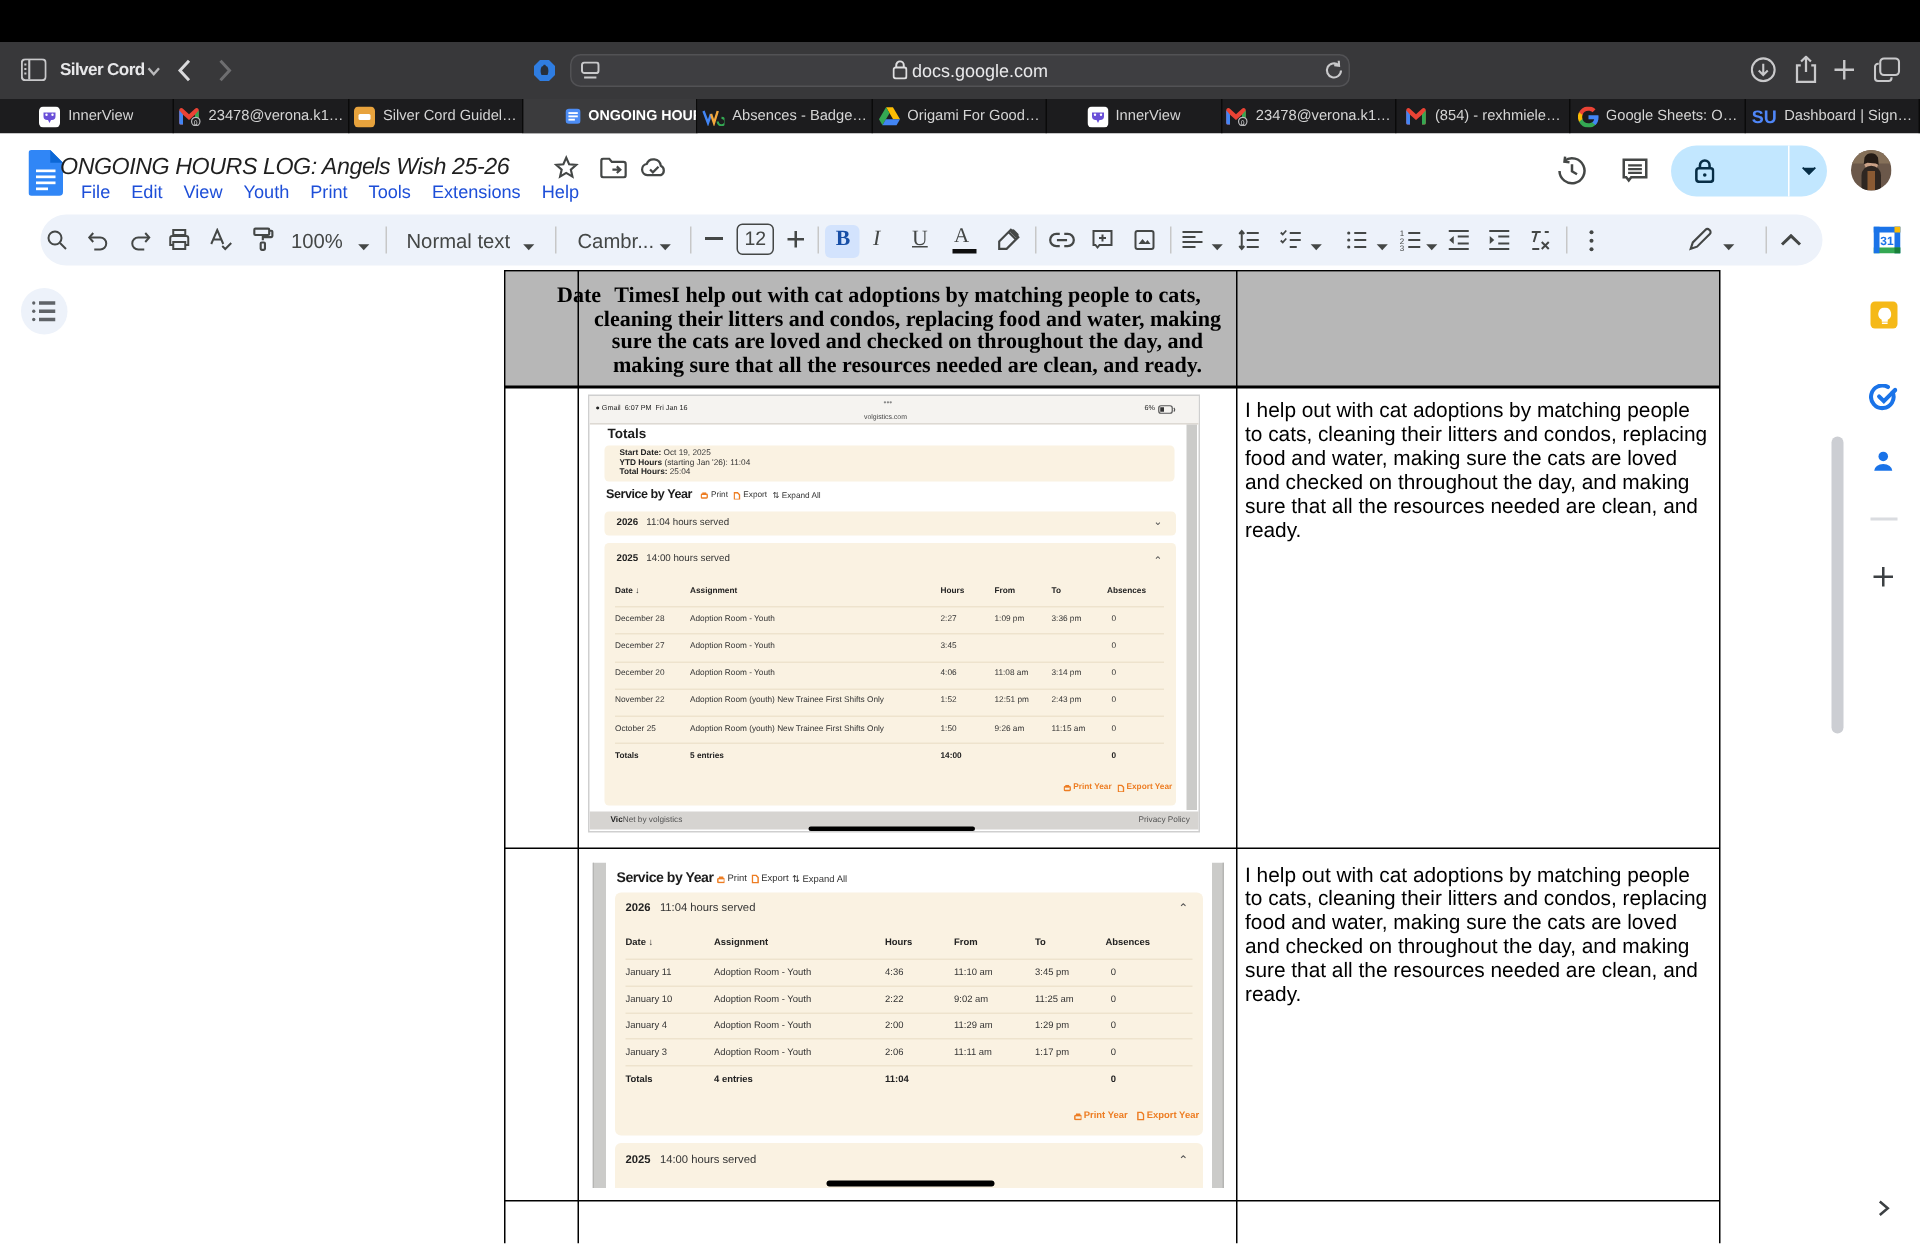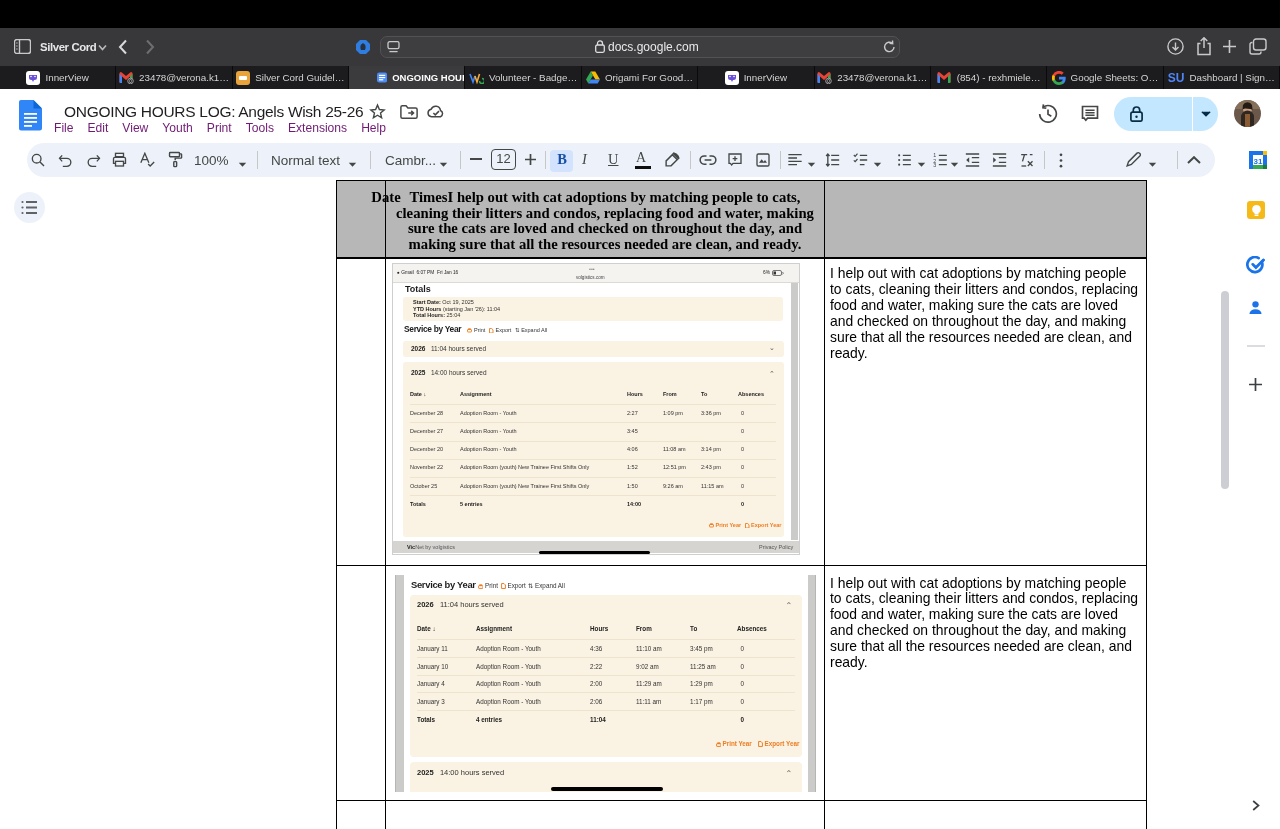--- a/index.html
+++ b/index.html
@@ -11,22 +11,22 @@
 #menubar { left:0; top:0; width:1280px; height:28px; background:#000; }
 #sftoolbar { left:0; top:28px; width:1280px; height:38px; background:#38383a; }
 #tabbar { left:0; top:66px; width:1280px; height:23px; background:#1c1c1e; display:flex; }
 .tab { width:116.36px; height:23px; display:flex; align-items:center; justify-content:center;
   gap:5px; color:#d5d5d5; font-size:9.8px; border-right:1px solid #0a0a0a; overflow:hidden; white-space:nowrap; }
 .tab.active { background:#3b3b3d; color:#fff;padding-left:28px; }
 .tab.active .lbl { max-width:99px; font-size:9.5px; }
 .tab .lbl { overflow:hidden; max-width:93px; white-space:nowrap; }
 
 #dhead { left:0; top:89px; width:1280px; height:54px; background:#fff; }
-#dtitle { left:64px; top:103px; font-size:15.5px; color:#1f1f1f; letter-spacing:-0.3px;}
-#dmenu { left:47px; top:119px; font-size:12.1px; color:#701a75; display:flex;align-items:flex-end; }
+#dtitle { left:40px; top:103px; font-size:15.5px; color:#1f1f1f; letter-spacing:-0.3px;font-style:italic;}
+#dmenu { left:47px; top:119px; font-size:12.1px; color:#1d4ed8; display:flex;align-items:flex-end; }
 #dmenu span { padding:0 7px; line-height:18px; }
 
 #pill { left:27px; top:143px; width:1188px; height:34px; background:#edf2fa; border-radius:17px; }
 .tsep { position:absolute; top:8px; width:1px; height:18px; background:#c7c7c7; }
 .ttext { position:absolute; top:0; height:34px; display:flex; align-items:center; color:#444746; font-size:13.5px; }
 
 .serifhead { font-family:"Liberation Serif", serif; font-weight:bold; font-size:14.7px;
   line-height:15.6px; color:#000; text-align:center; }
 .celltext { font-size:13.9px; line-height:15.9px; color:#000; }
 
@@ -134,21 +134,21 @@
           <rect x="2.5" y="8.6" width="5.5" height="1.6" fill="#fff"></rect>
         </svg>
         <span class="lbl" style="font-weight:bold;">ONGOING HOURS…</span>
       </div>
     <div class="tab">
         <svg width="15" height="12" viewBox="0 0 15 12">
           <path d="M1 2 L4 10 L6 4" fill="none" stroke="#4285f4" stroke-width="1.6"></path>
           <path d="M6 4 L8 10 L10.5 2" fill="none" stroke="#f4a83d" stroke-width="1.6"></path>
           <path d="M10.5 9 a2.5 2.5 0 1 0 2.5-2.5" fill="none" stroke="#34a853" stroke-width="1.5"></path>
         </svg>
-        <span class="lbl">Volunteer - Badge…</span>
+        <span class="lbl">Absences - Badge…</span>
       </div>
     <div class="tab">
         <svg width="14" height="13" viewBox="0 0 14 13">
           <path d="M4.7 0.5 H9.3 L14 8.5 H9.4 Z" fill="#fbbc04"></path>
           <path d="M4.7 0.5 L0 8.5 L2.3 12.5 L7 4.5 Z" fill="#34a853"></path>
           <path d="M2.3 12.5 H11.7 L14 8.5 H4.6 Z" fill="#4285f4"></path>
         </svg>
         <span class="lbl">Origami For Good…</span>
       </div>
     <div class="tab">

